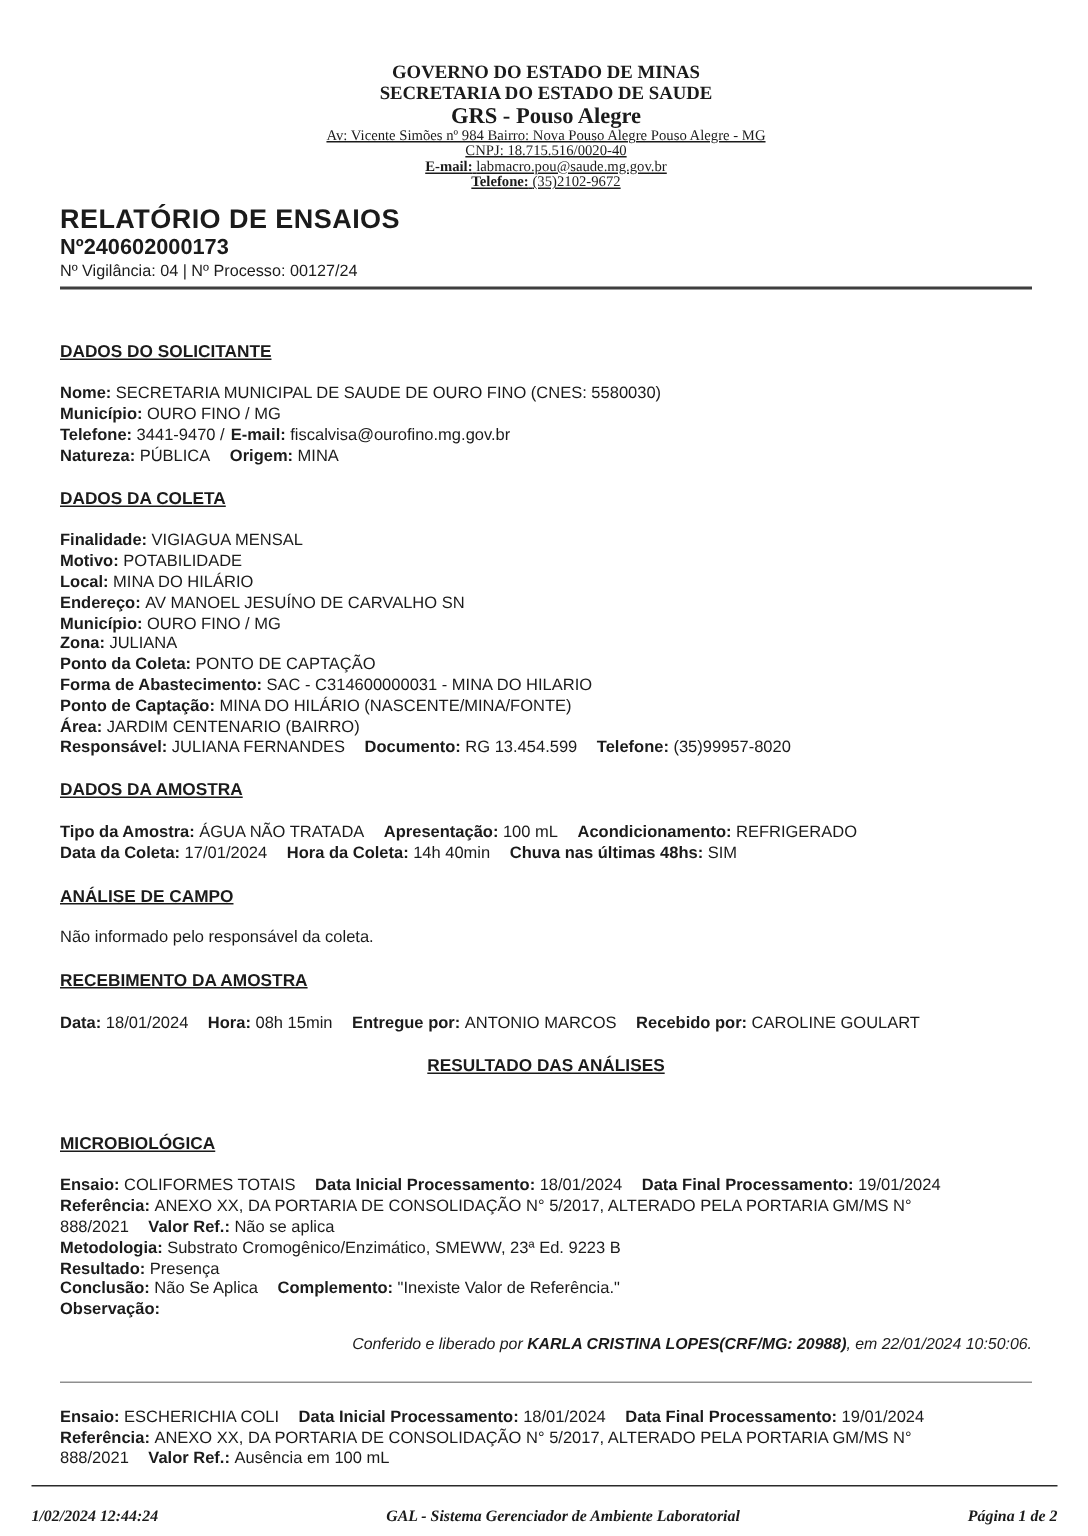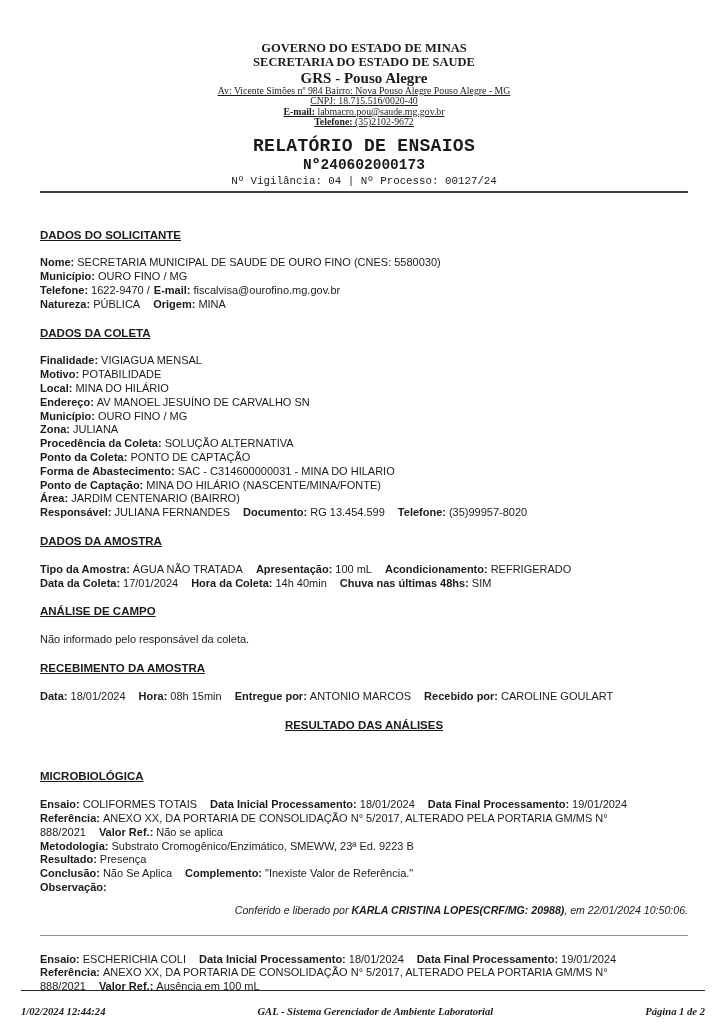--- a/index.html
+++ b/index.html
@@ -9,21 +9,21 @@
     padding:30px 37px 0 40px; color:#1b1b1b; overflow:hidden;
   }
 
   
   .hdr { text-align:center; font-family:"Liberation Serif", serif; }
   .h-org  { font-weight:bold; font-size:12.5px; line-height:13.5px; }
   .h-unit { font-weight:bold; font-size:15px;  line-height:16px; margin-top:1px; }
   .h-sm   { font-size:9.8px; line-height:10.4px;text-decoration:underline; }
 
   
-  .title  { text-align:center; font-family:Liberation Mono, monospace; margin-top:8px; }
+  .title  { font-family:Liberation Sans, sans-serif; margin-top:8px; }
   .t-main { font-size:18px;   font-weight:bold; line-height:21px; letter-spacing:.3px; }
   .t-num  { font-size:14.5px; font-weight:bold; line-height:17px; }
   .t-meta { font-size:10.8px; line-height:13px; margin-top:1px; }
   .rule-top { height:2px; background:#3f3f3f; margin-top:3px; }
 
   
   .doc { font-family:"Liberation Sans", sans-serif; font-size:11px; line-height:13.8px; }
   .section { margin-top:15px; }
   .section.first { margin-top:36px; }
   .sec-h { font-weight:bold; font-size:11.5px; text-decoration:underline; margin:0 0 14px 0; }
@@ -72,32 +72,31 @@
     <div class="t-meta">Nº Vigilância: 04 | Nº Processo: 00127/24</div>
   </div>
   <div class="rule-top"></div>
 
   <div class="doc">
     <div id="sections">
         <div class="section first">
           <div class="sec-h">DADOS DO SOLICITANTE</div>
           <div class="line"><span class="pair"><span class="lbl">Nome:</span><span class="val">SECRETARIA MUNICIPAL DE SAUDE DE OURO FINO (CNES: 5580030)</span></span></div>
           <div class="line"><span class="pair"><span class="lbl">Município:</span><span class="val">OURO FINO / MG</span></span></div>
-          <div class="line"><span class="pair"><span class="lbl">Telefone:</span><span class="val">1622-9470 /</span></span><span class="pair tight"><span class="lbl">E-mail:</span><span class="val">fiscalvisa@ourofino.mg.gov.br</span></span></div>
+          <div class="line"><span class="pair"><span class="lbl">Telefone:</span><span class="val">3441-9470 /</span></span><span class="pair tight"><span class="lbl">E-mail:</span><span class="val">fiscalvisa@ourofino.mg.gov.br</span></span></div>
           <div class="line"><span class="pair"><span class="lbl">Natureza:</span><span class="val">PÚBLICA</span></span><span class="pair"><span class="lbl">Origem:</span><span class="val">MINA</span></span></div>
         </div>
         <div class="section">
           <div class="sec-h">DADOS DA COLETA</div>
           <div class="line"><span class="pair"><span class="lbl">Finalidade:</span><span class="val">VIGIAGUA MENSAL</span></span></div>
           <div class="line"><span class="pair"><span class="lbl">Motivo:</span><span class="val">POTABILIDADE</span></span></div>
           <div class="line"><span class="pair"><span class="lbl">Local:</span><span class="val">MINA DO HILÁRIO</span></span></div>
           <div class="line"><span class="pair"><span class="lbl">Endereço:</span><span class="val">AV MANOEL JESUÍNO DE CARVALHO SN</span></span></div>
           <div class="line"><span class="pair"><span class="lbl">Município:</span><span class="val">OURO FINO / MG</span></span></div>
           <div class="line"><span class="pair"><span class="lbl">Zona:</span><span class="val">JULIANA</span></span></div>
-          <div class="line"><span class="pair"><span class="lbl">Procedência da Coleta:</span><span class="val">SOLUÇÃO ALTERNATIVA</span></span></div>
           <div class="line"><span class="pair"><span class="lbl">Ponto da Coleta:</span><span class="val">PONTO DE CAPTAÇÃO</span></span></div>
           <div class="line"><span class="pair"><span class="lbl">Forma de Abastecimento:</span><span class="val">SAC - C314600000031 - MINA DO HILARIO</span></span></div>
           <div class="line"><span class="pair"><span class="lbl">Ponto de Captação:</span><span class="val">MINA DO HILÁRIO (NASCENTE/MINA/FONTE)</span></span></div>
           <div class="line"><span class="pair"><span class="lbl">Área:</span><span class="val">JARDIM CENTENARIO (BAIRRO)</span></span></div>
           <div class="line"><span class="pair"><span class="lbl">Responsável:</span><span class="val">JULIANA FERNANDES</span></span><span class="pair"><span class="lbl">Documento:</span><span class="val">RG 13.454.599</span></span><span class="pair"><span class="lbl">Telefone:</span><span class="val">(35)99957-8020</span></span></div>
         </div>
         <div class="section">
           <div class="sec-h">DADOS DA AMOSTRA</div>
           <div class="line"><span class="pair"><span class="lbl">Tipo da Amostra:</span><span class="val">ÁGUA NÃO TRATADA</span></span><span class="pair"><span class="lbl">Apresentação:</span><span class="val">100 mL</span></span><span class="pair"><span class="lbl">Acondicionamento:</span><span class="val">REFRIGERADO</span></span></div>
           <div class="line"><span class="pair"><span class="lbl">Data da Coleta:</span><span class="val">17/01/2024</span></span><span class="pair"><span class="lbl">Hora da Coleta:</span><span class="val">14h 40min</span></span><span class="pair"><span class="lbl">Chuva nas últimas 48hs:</span><span class="val">SIM</span></span></div>

